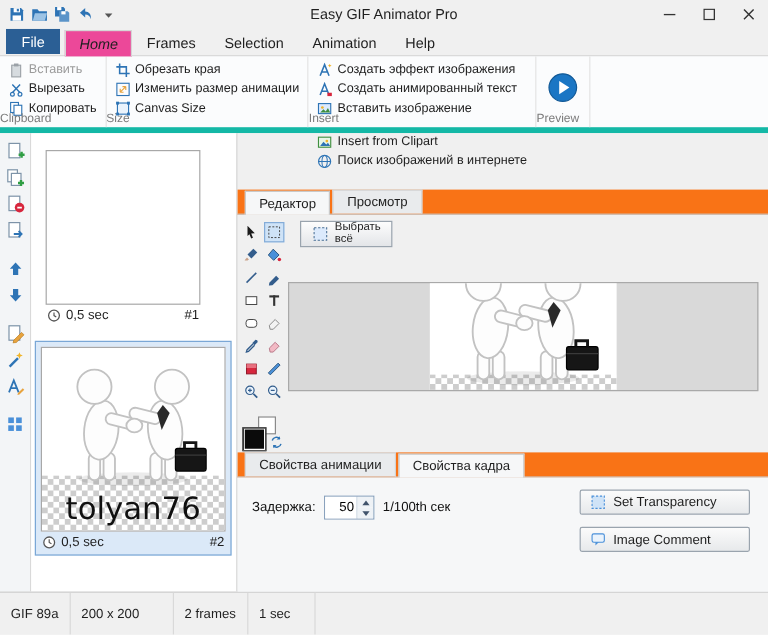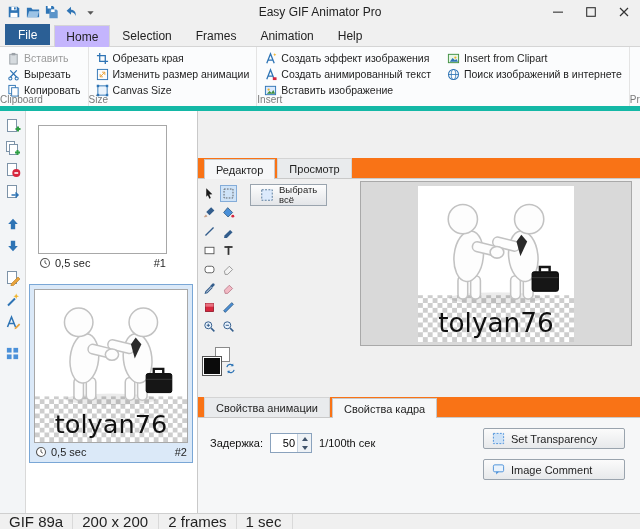--- a/index.html
+++ b/index.html
@@ -13,29 +13,29 @@
   .qat { display:flex; align-items:center; gap:1px; padding-left:5px; z-index:2; }
   .qat-btn { width:18px; height:18px; display:flex; align-items:center; justify-content:center; }
   .title { position:absolute; left:0; right:0; text-align:center; font-size:12px; color:#1f1f1f; }
   .wincontrols { margin-left:auto; display:flex; height:100%; z-index:2; }
   .winbtn { width:33px; height:100%; display:flex; align-items:center; justify-content:center; }
 
   
   .menubar { height:23px; display:flex; align-items:flex-end; background:#f0f0f0; border-bottom:1px solid #d5d5d5; padding-left:5px; flex:0 0 auto; }
   .file-btn { background:#2b5f95; color:#fff; font-size:12px; padding:0 13px; height:21px; display:flex; align-items:center; margin-right:4px; margin-bottom:1px; }
   .mtab { font-size:12px; color:#1f1f1f; padding:0 11px; height:22px; display:flex; align-items:center; border:1px solid transparent; border-bottom:none; }
-  .mtab.active { background:#c4b5fd; border-color:#d5d5d5; margin-bottom:-1px; position:relative; z-index:3; }
+  .mtab.active { background:#ec4899; border-color:#d5d5d5; margin-bottom:-1px; position:relative; z-index:3;font-style:italic; }
 
   
   .ribbon { height:64px; background:#fbfcfd; border-bottom:5px solid #14b8a6; display:flex; flex:0 0 auto; }
   .rgroup { position:relative; height:100%; border-right:1px solid #e4e4e4; padding:3px 5px 13px 5px; }
   .glabel { position:absolute; bottom:0; left:0; right:4px; text-align:left; font-size:10px; color:#7a7a7a; line-height:13px; white-space:nowrap; }
   .ritem { display:flex; align-items:center; gap:4px; font-size:10.5px; color:#1e1e1e; height:16px; padding:0 2px; white-space:nowrap; cursor:default; }
   .ritem.disabled { color:#9b9b9b; }
-  .rcols { display:flex; gap:12px; }
+  .rcols { display:flex; gap:12px;flex-direction:column; }
   .rcol { display:flex; flex-direction:column; gap:0; }
   .bigplay { width:34px; height:46px; display:flex; align-items:center; justify-content:center; }
 
   
   .workspace { flex:1; display:flex; min-height:0; }
 
   .sidetools { width:26px; background:#f3f5f7; border-right:1px solid #d9d9d9; display:flex; flex-direction:column; align-items:center; padding-top:5px; gap:3px; flex:0 0 auto; }
   .sbtn { width:20px; height:19px; display:flex; align-items:center; justify-content:center; }
   .sgap { height:7px; }
 
@@ -58,40 +58,40 @@
   .editor-body { flex:1; display:flex; min-height:0; padding:2px 2px 0 2px; }
   .toolcol { width:38px; display:flex; flex-direction:column; align-items:center; padding-top:4px; flex:0 0 auto; }
   .toolgrid { display:grid; grid-template-columns:17px 17px; gap:2px; }
   .tool { width:17px; height:17px; display:flex; align-items:center; justify-content:center; border:1px solid transparent; }
   .tool.selected { background:#cfe3f7; border-color:#84acd8; }
   .colorarea { position:relative; width:34px; height:36px; margin-top:12px; }
   .swatch-bg { position:absolute; left:13px; top:0; width:15px; height:15px; background:#ffffff; border:1px solid #8a8a8a; }
   .swatch-fg { position:absolute; left:0; top:9px; width:20px; height:20px; background:#0b0b0b; border:1px solid #555; box-shadow:inset 0 0 0 1px #fff; }
   .swap { position:absolute; left:23px; top:16px; }
 
-  .editor-right { flex:1; display:flex; flex-direction:row; min-width:0;gap:27px; }
+  .editor-right { flex:1; display:flex; flex-direction:column; min-width:0;gap:27px; }
   .editor-topbar { height:27px; display:flex; align-items:center; padding:3px 4px 2px 12px; flex:0 0 auto; }
   .selbtn { display:flex; align-items:center; gap:5px; background:linear-gradient(#fdfdfd,#e3e5e8); border:1px solid #9aa4ae; padding:1px 9px; height:22px; }
   .selbtn .two { display:flex; flex-direction:column; align-items:flex-start; font-size:9.5px; line-height:10px; color:#1f1f1f; }
   .canvas { flex:1; margin:0 6px 4px 2px; background:#d9d9d9; border:1px solid #a9a9a9; display:flex; align-items:center; justify-content:center; overflow:hidden; }
 
   .props-tabs { height:21px; flex:0 0 auto; }
   .props-body { height:95px; background:#f6f7f8; position:relative; padding:15px 12px; flex:0 0 auto; }
   .delay-row { display:flex; align-items:center; gap:7px; font-size:11px; color:#111; }
   .spin { display:flex; border:1px solid #8aa2bd; background:#fff; height:20px; }
   .spin-val { width:26px; border:none; outline:none; font-size:11px; font-family:"Liberation Sans",sans-serif; text-align:right; padding-right:2px; }
   .spin-arrows { width:14px; display:flex; flex-direction:column; border-left:1px solid #c7d3e0; }
   .spin-arrows span { flex:1; display:flex; align-items:center; justify-content:center; background:#eef2f6; }
   .tri-up { width:0; height:0; border-left:3px solid transparent; border-right:3px solid transparent; border-bottom:4px solid #40536b; }
   .tri-dn { width:0; height:0; border-left:3px solid transparent; border-right:3px solid transparent; border-top:4px solid #40536b; }
   .side-btns { position:absolute; right:15px; top:10px; display:flex; flex-direction:column; gap:10px; }
   .pbtn { width:142px; height:21px; background:linear-gradient(#fbfbfb,#e7e9eb); border:1px solid #9aa4ae; display:flex; align-items:center; gap:6px; font-size:11px; color:#1f1f1f; padding:0 8px; border-radius:2px; }
 
   
-  .statusbar { height:16px; background:#f0f0f0; border-top:1px solid #cfcfcf; display:flex; align-items:stretch; font-size:15px; color:#1f1f1f; flex:0 0 auto; }
+  .statusbar { height:36px; background:#f0f0f0; border-top:1px solid #cfcfcf; display:flex; align-items:stretch; font-size:11px; color:#1f1f1f; flex:0 0 auto; }
   .scell { padding:0 9px; border-right:1px solid #d9d9d9; display:flex; align-items:center; white-space:nowrap; }
   .scell.c1 { min-width:54px; } .scell.c2 { min-width:86px; } .scell.c3 { min-width:62px; } .scell.c4 { min-width:56px; }
 </style>
 </head>
 <body>
 
 <div class="window">
 
   <div class="titlebar">
     <div class="qat">
@@ -144,22 +144,22 @@
         <svg width="10" height="10" viewBox="0 0 10 10">
             <path d="M1 1 9 9 M9 1 1 9" stroke="#333" stroke-width="1.2"></path>
           </svg>
       </span>
     </div>
   </div>
 
   <div class="menubar">
     <div class="file-btn">File</div>
     <div class="mtab active">Home</div>
+    <div class="mtab">Frames</div>
     <div class="mtab">Selection</div>
-    <div class="mtab">Frames</div>
     <div class="mtab">Animation</div>
     <div class="mtab">Help</div>
   </div>
 
   <div class="ribbon">
 
     <div class="rgroup">
       <div class="ritem disabled">
         <svg width="13" height="13" viewBox="0 0 14 14">
             <rect x="3" y="2.5" width="8" height="10.5" fill="#d6dbdf" stroke="#9aa0a6"></rect>

